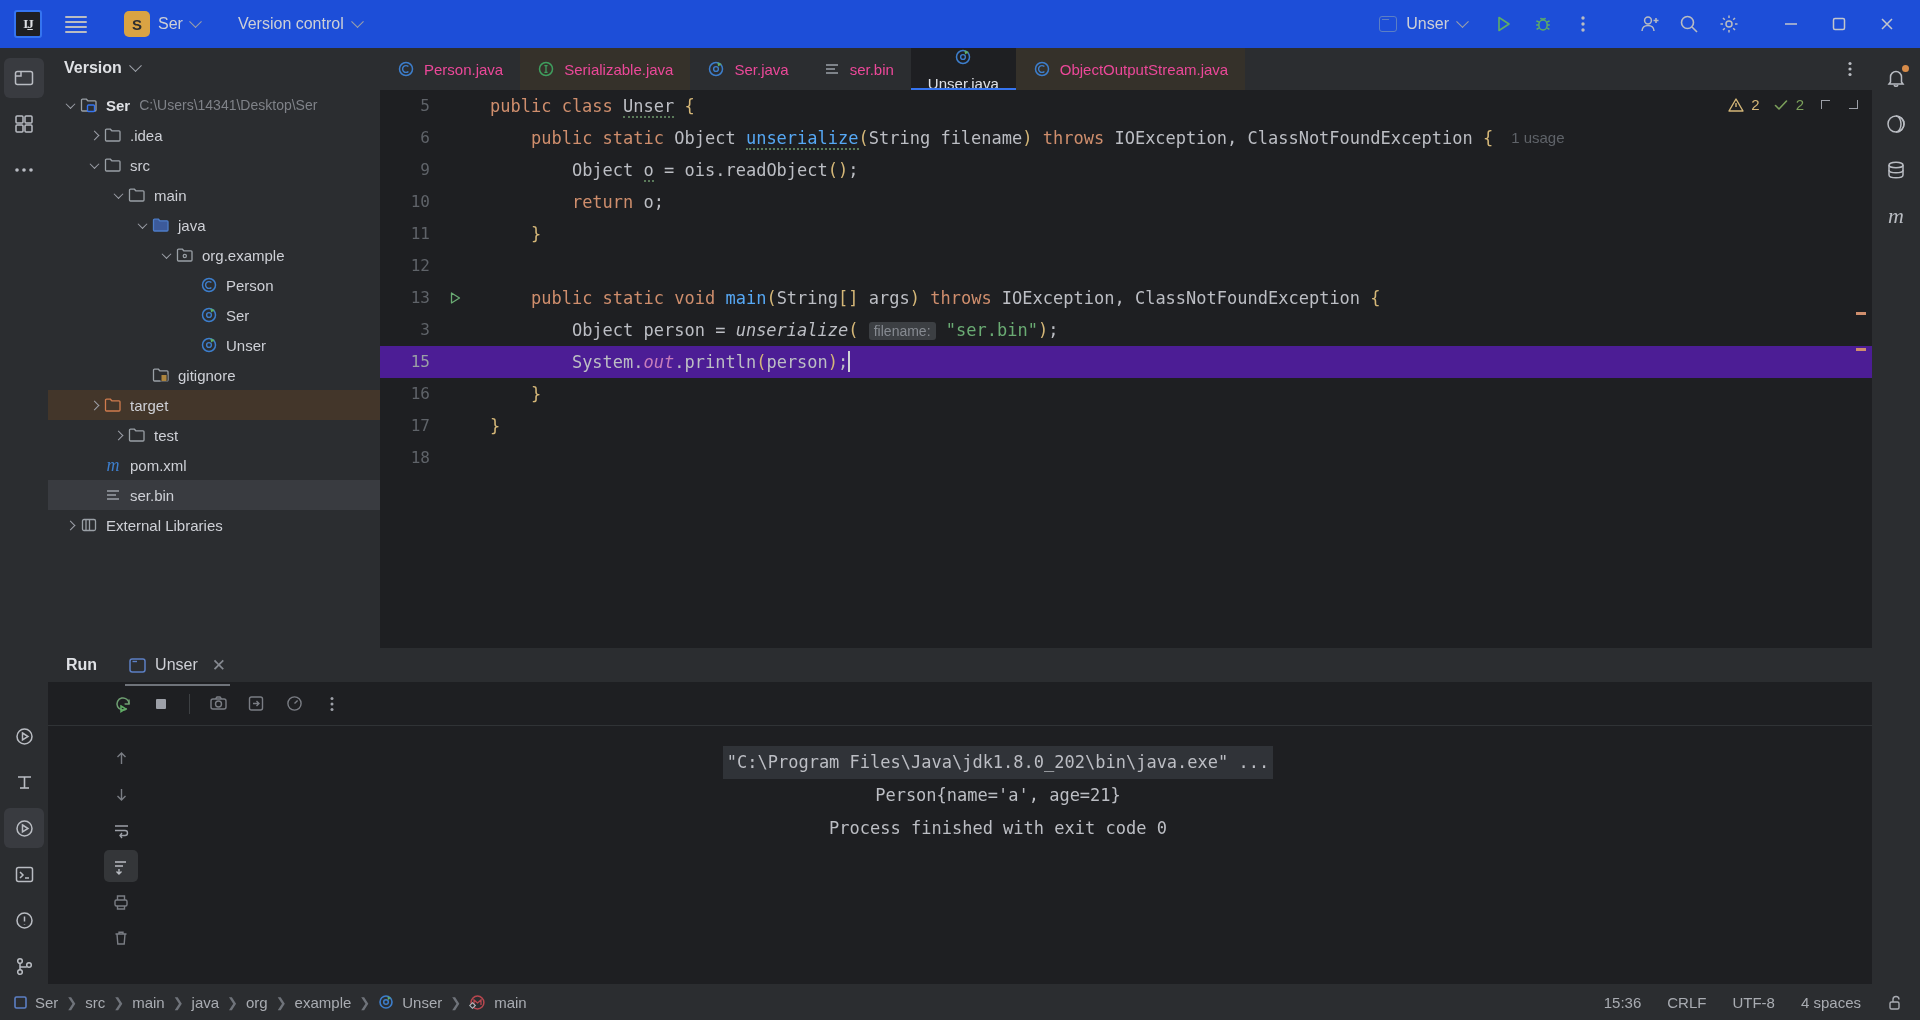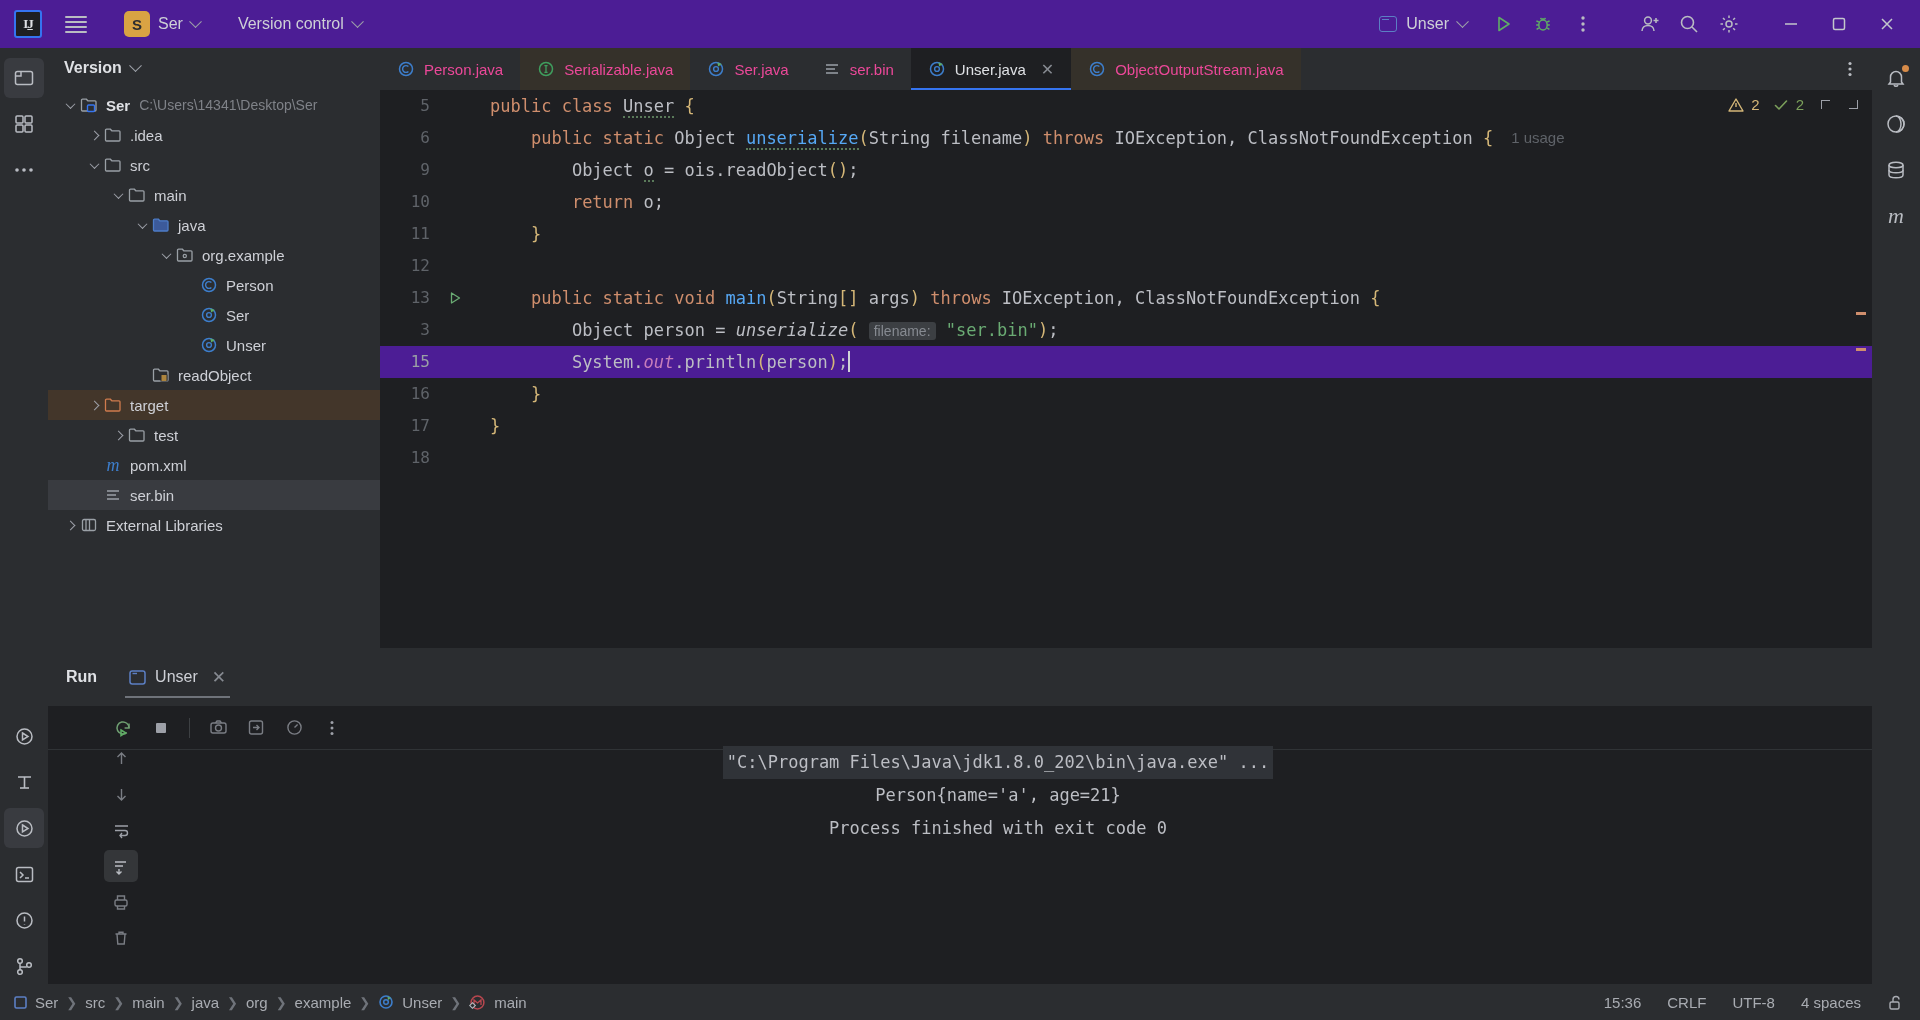--- a/index.html
+++ b/index.html
@@ -8,21 +8,21 @@
     background:#1e1f22;
     font-family:"Liberation Sans", sans-serif;
     color:#dfe1e5;
     -webkit-font-smoothing:antialiased;
   }
   .mono { font-family:"DejaVu Sans Mono","Liberation Mono",monospace;text-align:center; }
 
   
   #titlebar{
     position:absolute; left:0; top:0; width:1920px; height:48px;
-    background:#4c1d95; display:flex; align-items:center;
+    background:#1d4ed8; display:flex; align-items:center;
   }
   #titlebar .tb-left{ display:flex; align-items:center; gap:0px; padding-left:14px; }
   .ij-logo{
     width:28px;height:28px;border:2px solid #3574f0;border-radius:3px;
     background:#1e1f22;display:flex;align-items:center;justify-content:center;
     font-size:13px;font-weight:bold;color:#dfe1e5;
     font-family:"Liberation Serif",serif; letter-spacing:-1px;
   }
   .ij-logo u{ text-decoration:underline; }
   .hamburger{ width:40px;height:40px;display:flex;flex-direction:column;align-items:center;justify-content:center;gap:3px;margin-left:14px;}
@@ -68,21 +68,21 @@
   .tarrow.down b{ transform:rotate(45deg) translate(-1px,-1px); }
   .ticon{ width:22px;flex:0 0 22px;display:flex;align-items:center;justify-content:center;margin-right:6px;}
   .tlabel.bold{ font-weight:bold;color:#dfe1e5; }
   .tpath{ color:#7f8288;font-size:14px;margin-left:9px; }
 
   
   #editor{ position:absolute;left:380px;top:48px;width:1492px;height:600px;background:#1e1f22; }
   #tabs{ height:42px;background:#2b2d30;display:flex;align-items:stretch;position:relative; }
   .etab{ display:flex;align-items:center;gap:9px;padding:0 17px;font-size:15px;color:#ec4899;position:relative;white-space:nowrap;}
   .etab.modified{ background:#35312a; }
-  .etab.active{ background:#1e1f22;color:#dfe1e5; }
+  .etab.active{ background:#1e1f22;color:#dfe1e5;flex-direction:column; }
   .etab.active:after{ content:"";position:absolute;left:0;right:0;bottom:0;height:2px;background:#3574f0;}
   .etab .tclose{ font-size:16px;color:#868a91;margin-left:6px;}
   #tabs .tabs-more{ position:absolute;right:10px;top:0;height:42px;display:flex;align-items:center;padding:0 10px;}
 
   #codearea{ position:absolute;top:42px;left:0;width:1492px;height:558px;background:#1e1f22;overflow:hidden; }
   .cline{ height:32px;display:flex;align-items:center;font-size:17px;line-height:32px;}
   .cline.current{ background:#4c1d95; }
   .gutter{ width:62px;flex:0 0 62px;text-align:right;padding-right:12px;color:#5f6369;font-size:16px;}
   .runmark{ width:26px;flex:0 0 26px;display:flex;align-items:center;justify-content:center;}
   .fold{ width:22px;flex:0 0 22px;position:relative;}
@@ -103,21 +103,21 @@
   .caret{ display:inline-block;width:2px;height:21px;background:#cfd2d6;vertical-align:-4px;}
 
   #inspect{ position:absolute;right:8px;top:48px;display:flex;align-items:center;gap:7px;font-size:15px;z-index:5;}
   #inspect .warnnum{ color:#d5b778; }
   #inspect .oknum{ color:#7ba05b; }
   .ichev{ width:9px;height:9px;border-right:1.6px solid #9da0a8;border-bottom:1.6px solid #9da0a8;display:inline-block;}
   .smark{ position:absolute;right:0;width:10px;height:3px;background:#cf8e6d;}
 
   
   #runpanel{ position:absolute;left:48px;top:648px;width:1824px;height:348px;background:#1e1f22; }
-  #run-tabs{ height:58px;background:#2b2d30;display:flex;align-items:center;padding-left:18px;gap:0;}
+  #run-tabs{ height:34px;background:#2b2d30;display:flex;align-items:center;padding-left:18px;gap:0;}
   #run-tabs .rlabel{ font-size:16px;font-weight:bold;color:#dfe1e5;padding-right:20px;}
   #run-tabs .rtab{ display:flex;align-items:center;gap:9px;font-size:16px;color:#ced0d6;padding:0 12px;height:42px;position:relative;}
   #run-tabs .rtab.active:after{content:"";position:absolute;left:8px;right:8px;bottom:0;height:2px;background:#6f737a;}
   #run-toolbar{ height:44px;background:#1e1f22;display:flex;align-items:center;padding-left:58px;gap:4px;border-bottom:1px solid #303336;}
   .rtbtn{ width:34px;height:34px;display:flex;align-items:center;justify-content:center;border-radius:5px;}
   .rsep{ width:1px;height:20px;background:#3d4043;margin:0 7px;}
   #console-side{ position:absolute;left:48px;top:86px;width:50px;height:262px;display:flex;flex-direction:column;align-items:center;gap:4px;padding-top:8px;}
   .csbtn{ width:34px;height:32px;display:flex;align-items:center;justify-content:center;border-radius:5px;}
   .csbtn.on{ background:#343639; }
   #console{ position:absolute;left:100px;top:86px;width:1700px;height:262px;padding-top:12px;font-size:17px;line-height:33px;color:#bcbec4;}
@@ -427,21 +427,21 @@
       <div class="trow">
         <span style="flex: 0 0 86px;"></span>
         <span class="tarrow "></span>
         <span class="ticon" style="display: flex; align-items: center;">
           <svg width="18" height="18" viewBox="0 0 18 18">
             <path d="M1.5 4.2 a1 1 0 0 1 1-1 H6.4 l1.4 1.6 H15 a1 1 0 0 1 1 1 V14 a1 1 0 0 1 -1 1 H2.5 a1 1 0 0 1 -1 -1 Z" fill="none" stroke="#9aa0a6" stroke-width="1.3"></path>
             <rect x="8.5" y="8.5" width="7" height="7" fill="#2b2d30"></rect>
             <path d="M9.5 10 H14.5 M9.5 12 H14.5 M9.5 14 H14.5" stroke="#d9a343" stroke-width="1.4"></path>
           </svg>
         </span>
-        <span class="tlabel">readObject</span>
+        <span class="tlabel">gitignore</span>
       </div>
       <div class="trow sel-target">
         <span style="flex: 0 0 38px;"></span>
         <span class="tarrow right">
           <b></b>
         </span>
         <span class="ticon" style="display: flex; align-items: center;">
           <svg width="18" height="18" viewBox="0 0 18 18">
             <path d="M1.5 4.2 a1 1 0 0 1 1-1 H6.4 l1.4 1.6 H15 a1 1 0 0 1 1 1 V14 a1 1 0 0 1 -1 1 H2.5 a1 1 0 0 1 -1 -1 Z" fill="none" stroke="#cf7b4d" stroke-width="1.3"></path>
           </svg>

